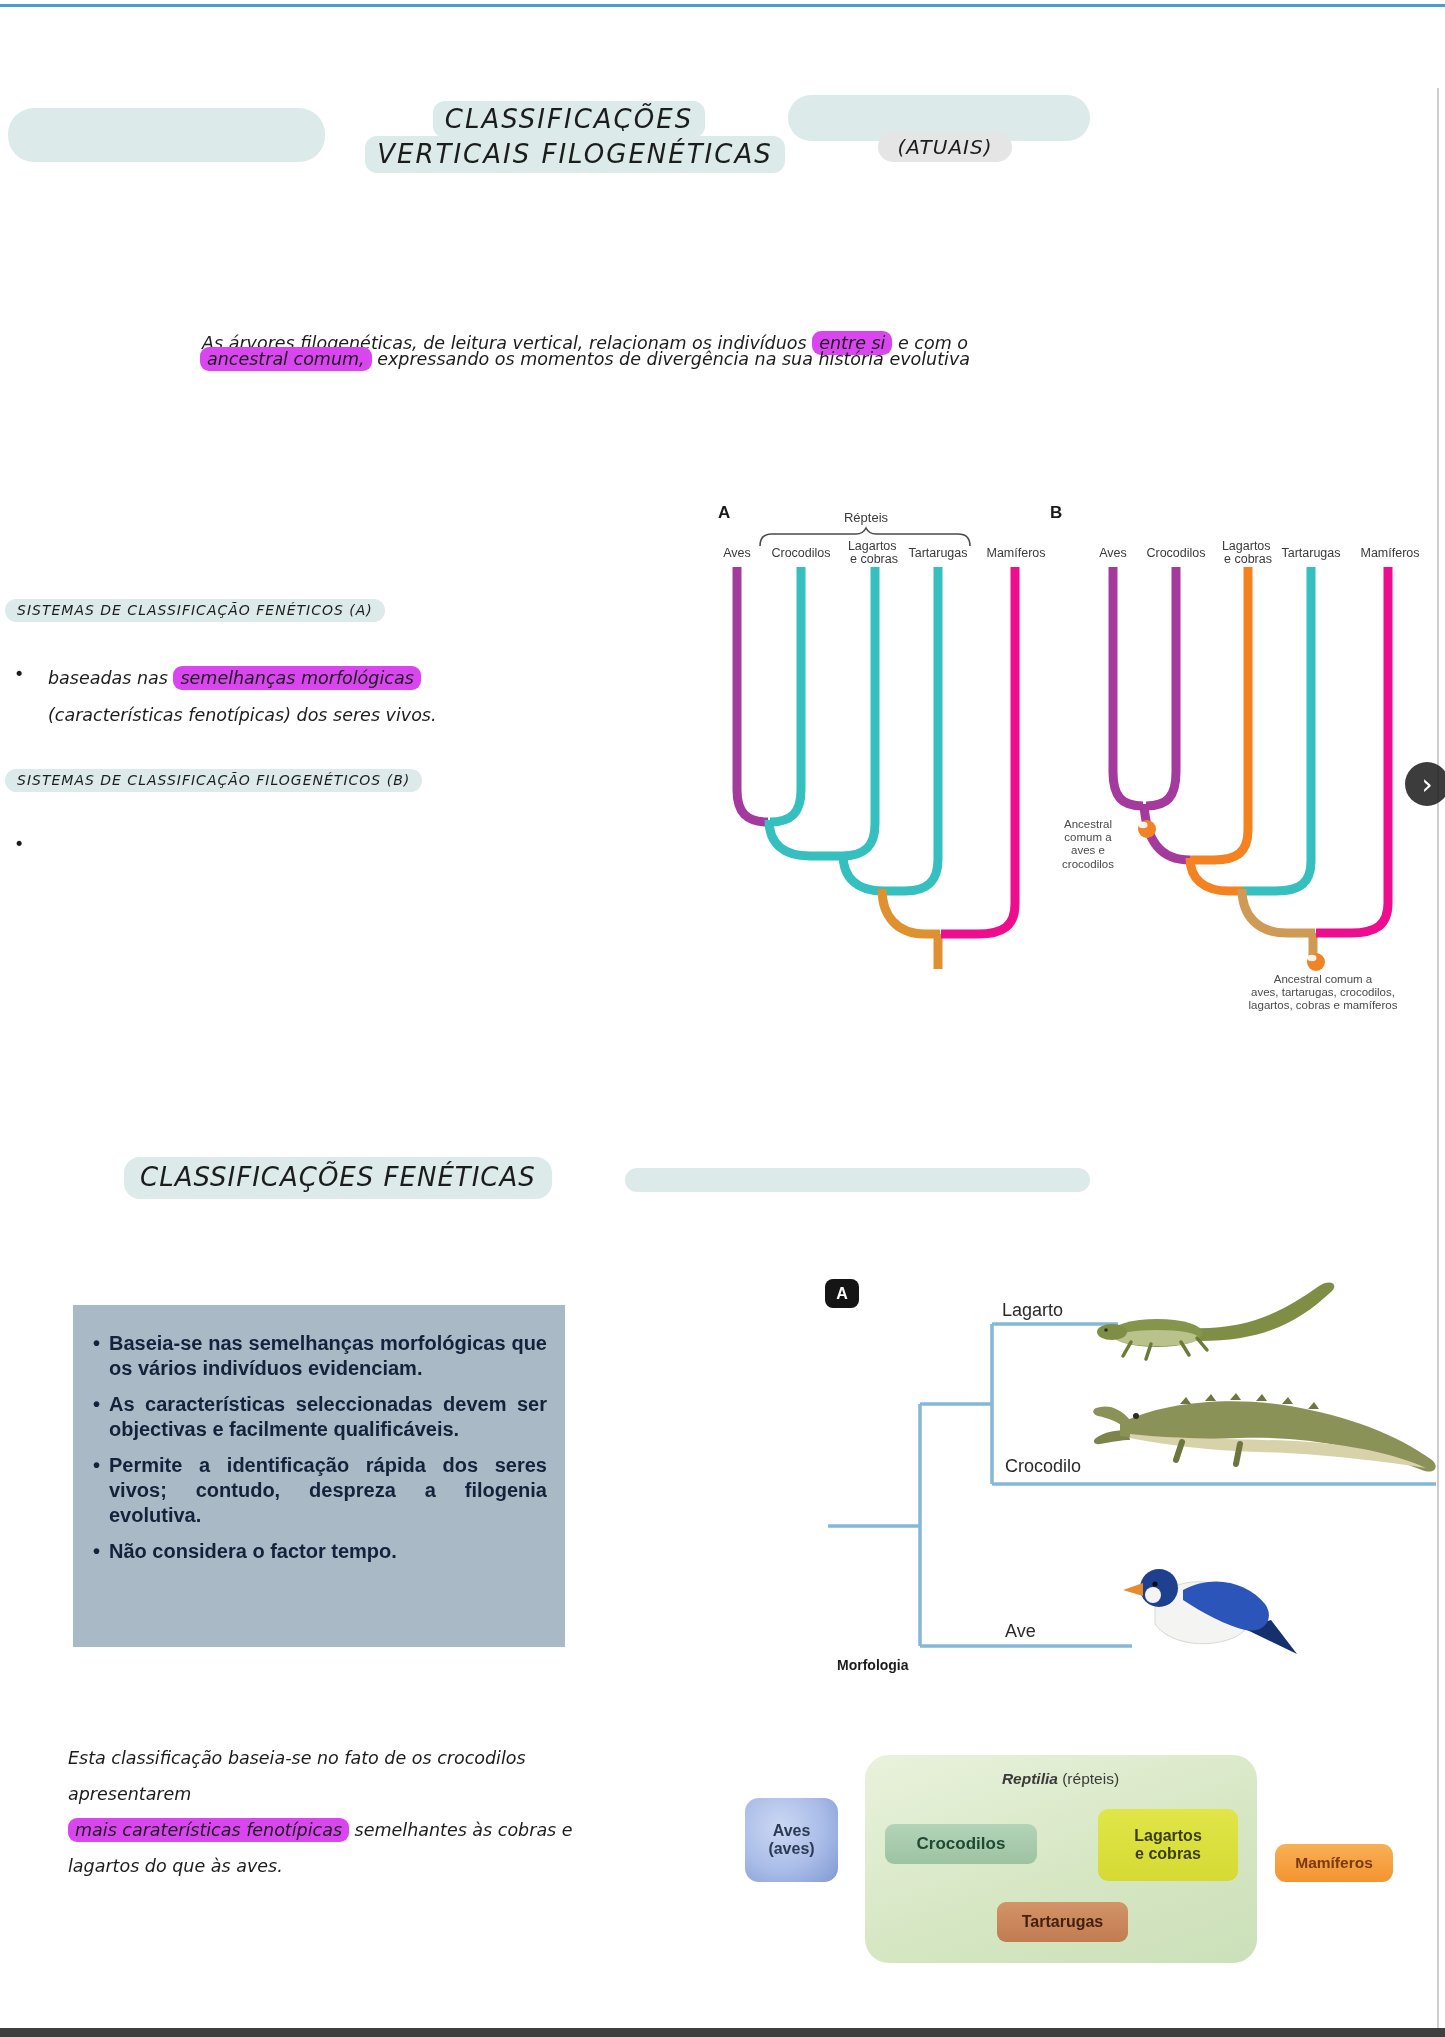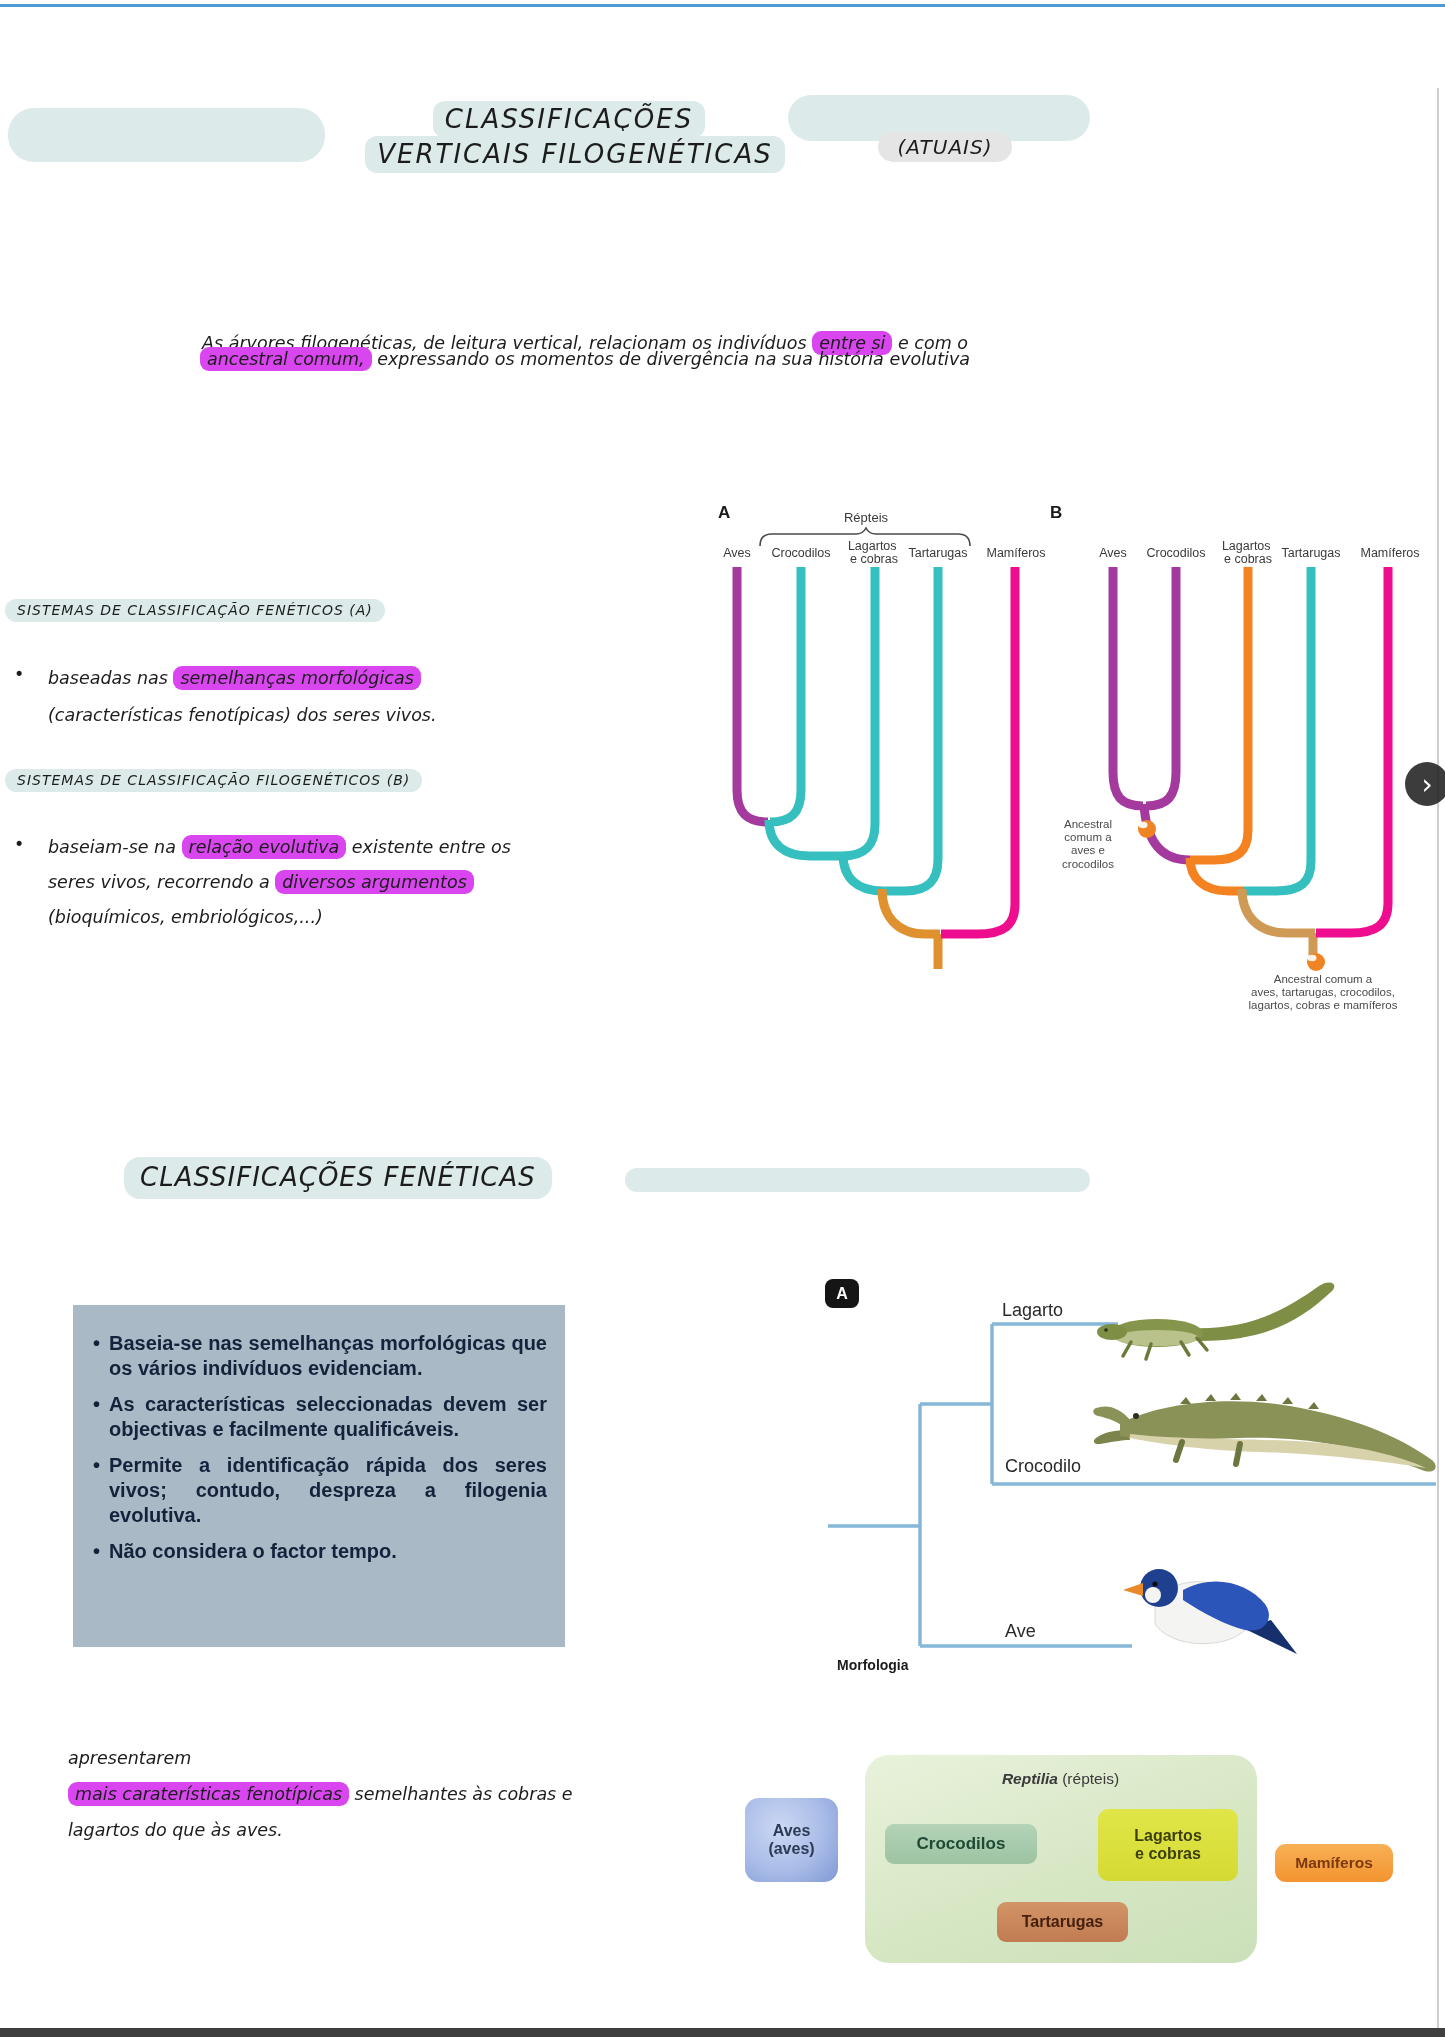--- a/index.html
+++ b/index.html
@@ -129,23 +129,20 @@
   <div class="abs hand" style="left:14px;top:664px;font-size:17.5px;">•</div>
   <div class="abs hand" style="left:48px;top:660px;width:505px;font-size:17.5px;line-height:37px;font-style:italic;">
     <span>baseadas nas </span><span class="hl-y">semelhanças morfológicas</span><span> (características fenotípicas) dos seres vivos.</span>
   </div>
 
   <div class="abs hand subhead" style="left:5px;top:772px;">
     <span class="hl-t">SISTEMAS DE CLASSIFICAÇÃO FILOGENÉTICOS (B)</span>
   </div>
 
   <div class="abs hand" style="left:14px;top:834px;font-size:17.5px;">•</div>
-  <div class="abs hand" style="left:48px;top:830px;width:512px;font-size:17.5px;line-height:35px;">
-    <span>baseiam-se na </span><span class="hl-y">relação evolutiva</span><span> existente entre os seres vivos, recorrendo a </span><span class="hl-y">diversos argumentos</span><span> (bioquímicos, embriológicos,...)</span>
-  </div>
 
   <div class="abs hand" style="left:104px;top:1162px;font-size:26px;letter-spacing:1px;">
     <span class="hl-t" style="border-radius:16px;padding:5px 16px 7px;margin-left:20px;">CLASSIFICAÇÕES FENÉTICAS</span>
   </div>
   <div class="abs pill" style="left:625px;top:1168px;width:465px;height:24px;border-radius:12px;"></div>
 
   <div class="abs bluebox" style="left:73px;top:1305px;width:492px;height:342px;padding:26px 18px 0 20px;box-sizing:border-box;">
     <div class="row">
       <span class="mark">•</span>
       <span style="flex:1">Baseia-se nas semelhanças morfológicas que os vários indivíduos evidenciam.</span>
@@ -217,20 +214,21 @@
     <circle cx="40" cy="36" r="2.6" fill="#0c0c0c"></circle>
     <path d="M 8 42 L 28 35 L 28 48 Z" fill="#e88a2a"></path>
   </svg>
 
   <div class="abs morflabel" style="left:1002px;top:1300px;">Lagarto</div>
   <div class="abs morflabel" style="left:1005px;top:1456px;">Crocodilo</div>
   <div class="abs morflabel" style="left:1005px;top:1621px;">Ave</div>
   <div class="abs morflabel" style="left:837px;top:1657px;font-weight:bold;font-size:14px;color:#1c1c1c;">Morfologia</div>
 
   <div class="abs hand" style="left:68px;top:1740px;width:540px;font-size:17.5px;line-height:36px;">
+    <div>Esta classificação baseia-se no fato de os crocodilos</div>
     <div>apresentarem</div>
     <div>
       <span class="hl-y">mais caraterísticas fenotípicas</span><span> semelhantes às cobras e</span>
     </div>
     <div>lagartos do que às aves.</div>
   </div>
 
   <div class="abs gbox" style="left:745px;top:1798px;width:93px;height:84px;border-radius:14px;
               background:radial-gradient(circle at 38% 35%, #ccd8f3 0%, #a9bce8 55%, #8099d3 100%);
               color:#2b3a55;font-size:16px;">

